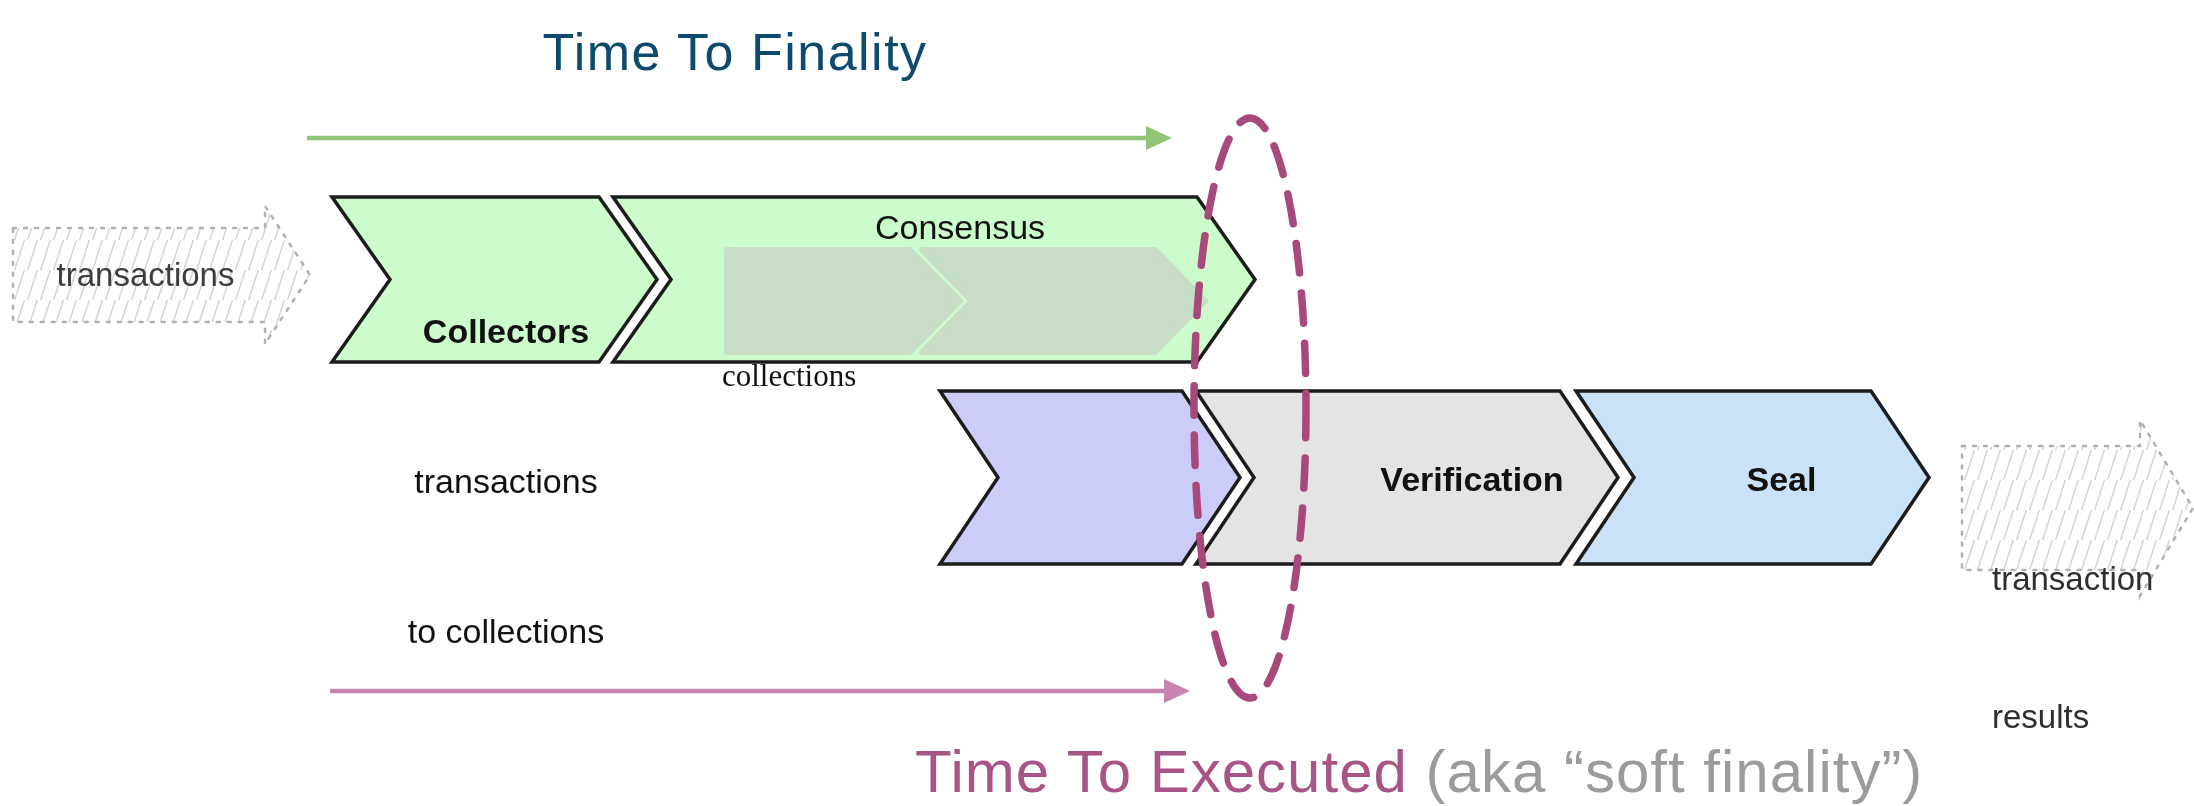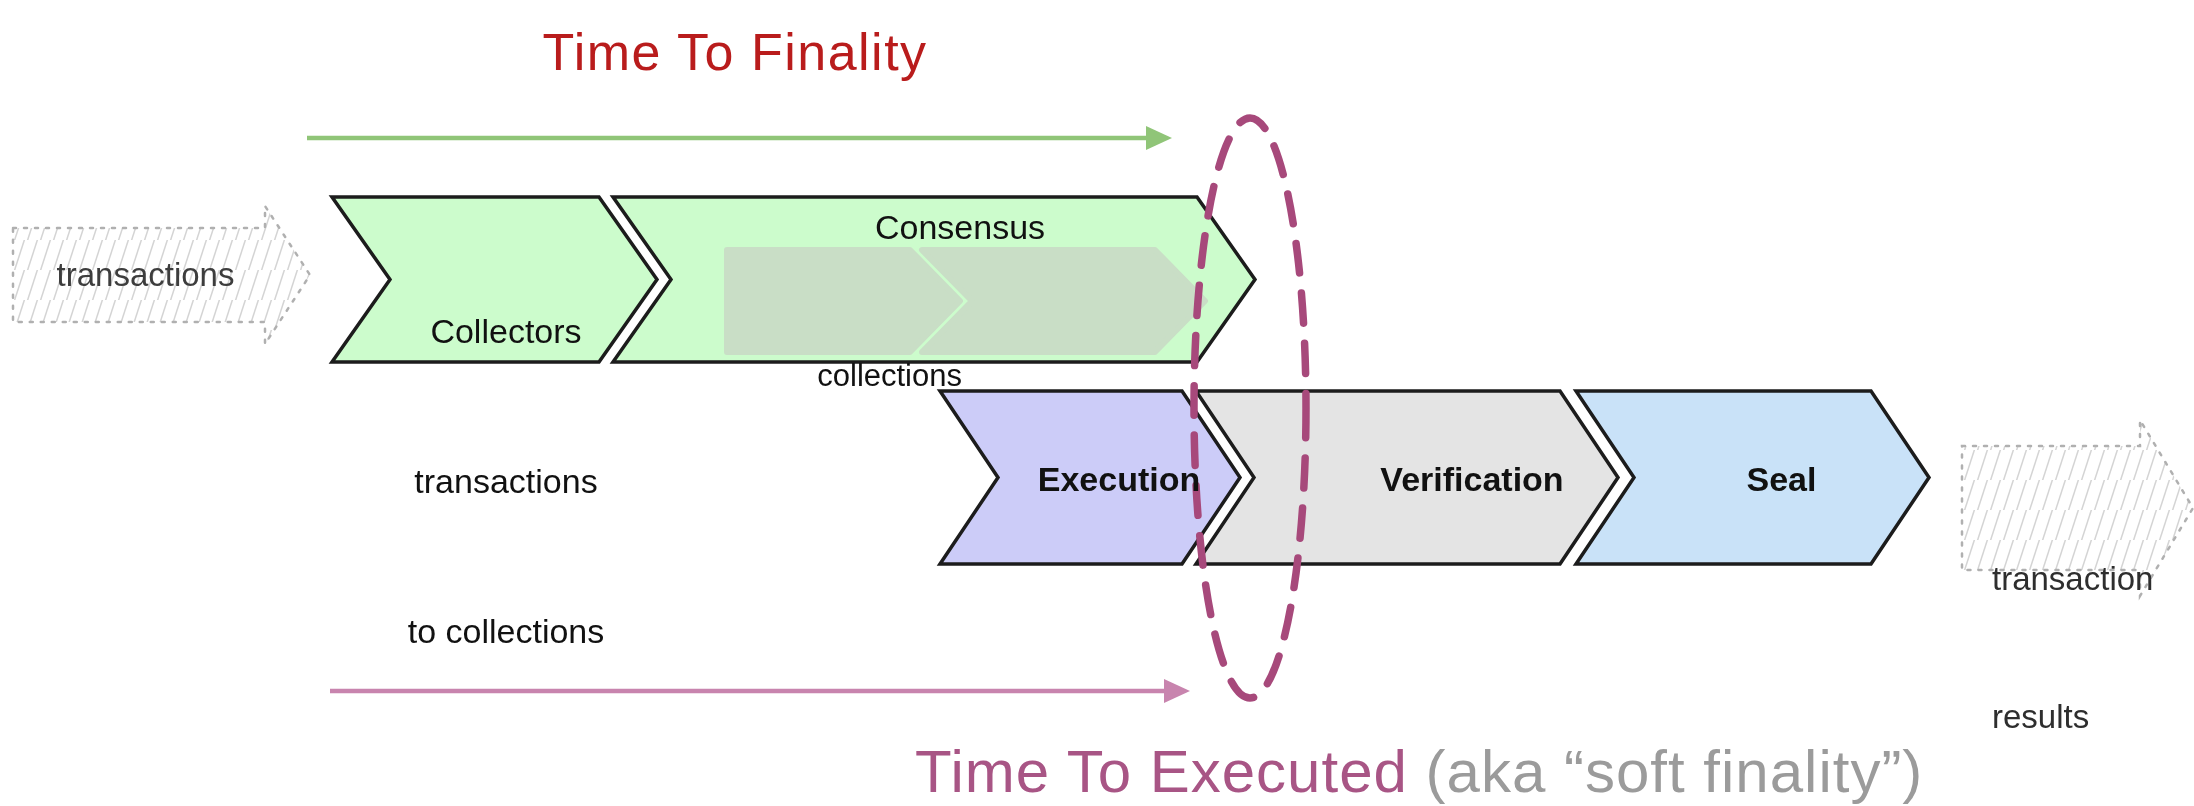--- a/index.html
+++ b/index.html
@@ -10,47 +10,47 @@
     background:#ffffff;
     overflow:hidden;
     font-family:"Liberation Sans","DejaVu Sans",sans-serif;
     color:#111;
   }
   .layer{position:absolute;left:0;top:0;}
   .txt{position:absolute;white-space:pre;}
   .finality-title{
     left:300px;top:22px;width:870px;
     font-size:52px;letter-spacing:1.5px;
-    color:#b91c1c;text-align:center;
+    color:#0c4a6e;text-align:center;
   }
   .input-label{
     left:13px;top:256px;width:265px;
     font-size:33px;color:#3d3d3d;text-align:center;
   }
   .collectors-block{
     left:386px;top:206px;width:240px;
     font-size:34px;line-height:50px;text-align:center;
   }
   .consensus-title{
     left:700px;top:208px;width:520px;
     font-size:34px;font-weight:normal;text-align:center;
   }
   .sub-block{
     top:268px;width:240px;
-    font-size:31px;line-height:43px;text-align:right;
+    font-size:31px;line-height:43px;text-align:left;font-family:Liberation Serif, serif;
   }
   .sub1{left:722px;}
   .sub2{left:930px;width:266px;}
   .stage-single{
     top:460px;font-size:34px;font-weight:bold;text-align:center;
   }
   .execution-label{left:998px;width:242px;}
   .verification-label{left:1290px;width:364px;}
   .seal-label{left:1634px;width:295px;}
-  .bold{font-weight:normal;}
+  .bold{font-weight:bold;}
   .output-label{
     left:1992px;top:464px;width:200px;
     font-size:33px;line-height:46px;color:#2e2e2e;text-align:left;
   }
   .executed-caption{
     left:915px;top:737px;
     font-size:60px;letter-spacing:1px;
     display:flex;flex-direction:row;
   }
   .executed-caption .hl{color:#a85585;}
@@ -103,21 +103,20 @@
 
   <div class="txt consensus-title">Consensus</div>
 
   <div class="txt sub-block sub1">
     <div>collections</div>
   </div>
 
   <div class="txt sub-block sub2">
   </div>
 
-  <div class="txt stage-single execution-label">Execution</div>
 
   <div class="txt stage-single verification-label">Verification</div>
 
   <div class="txt stage-single seal-label">Seal</div>
 
   <div class="txt output-label">
     <div>transaction</div>
     <div>results</div>
   </div>
 

